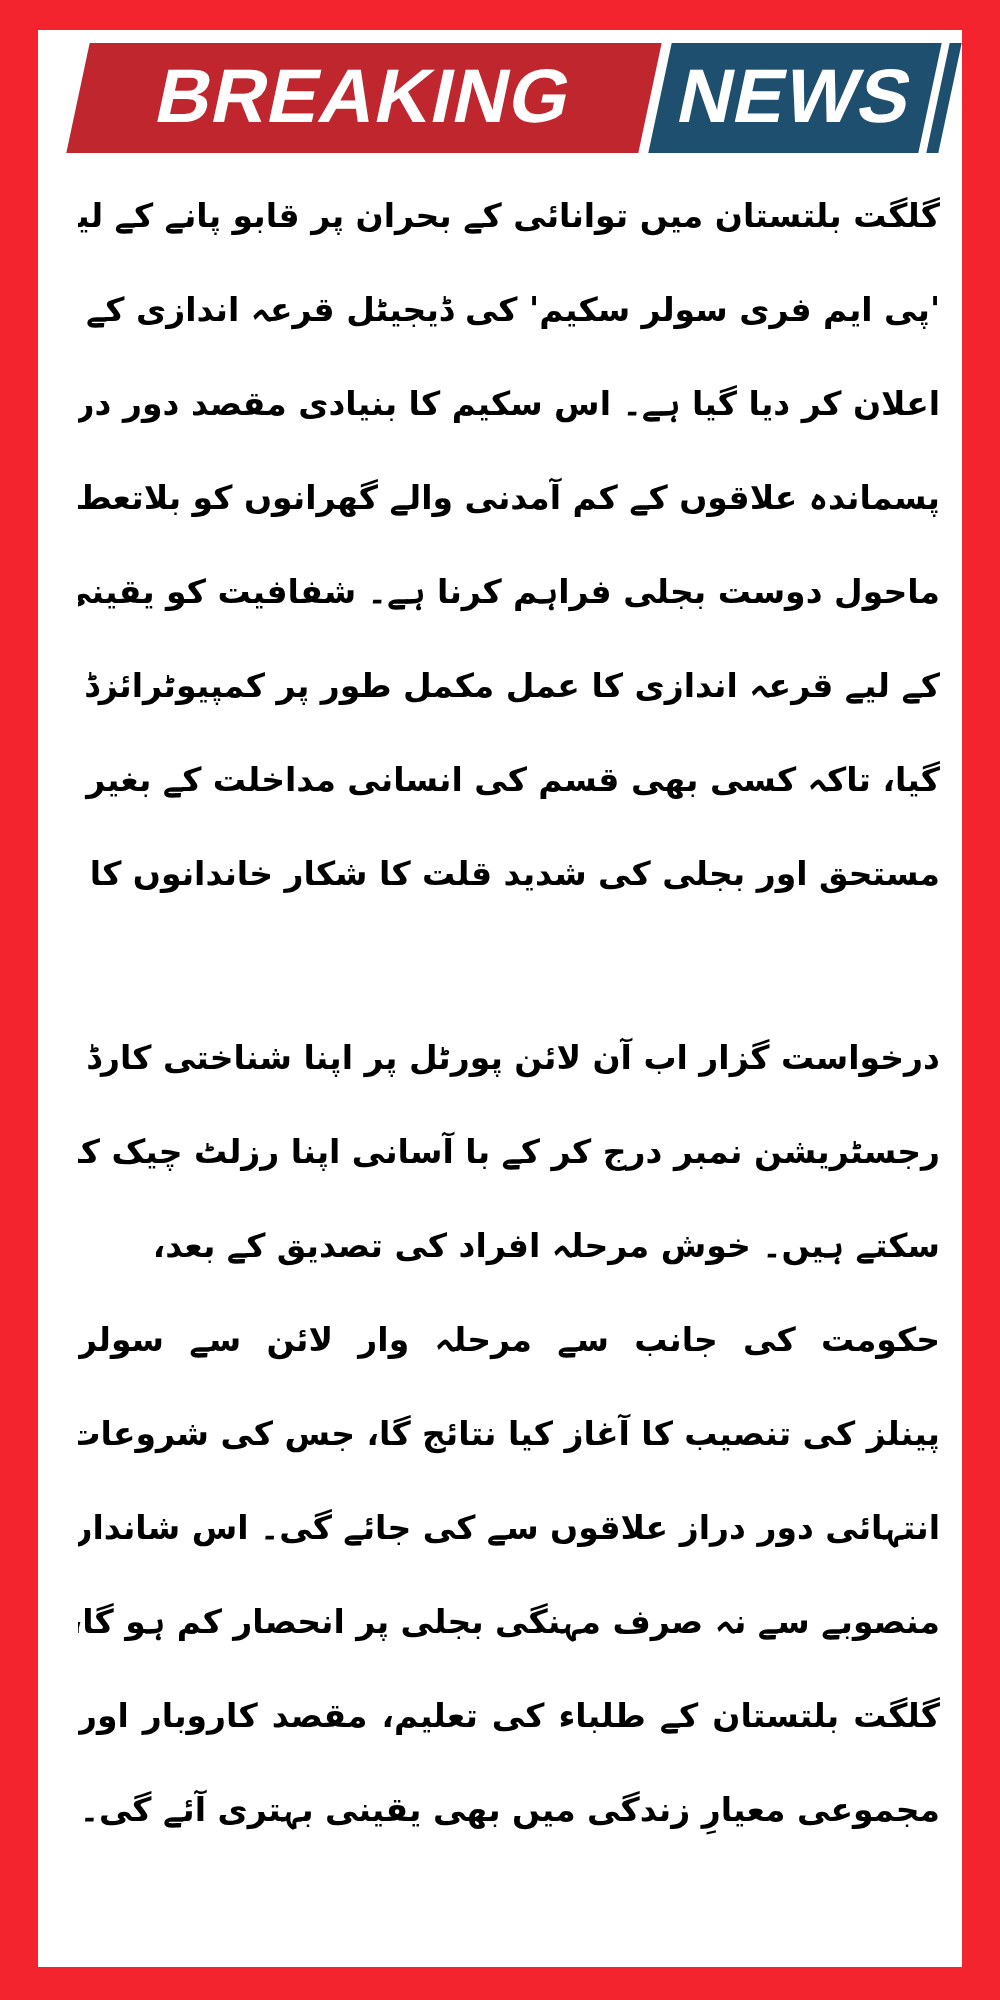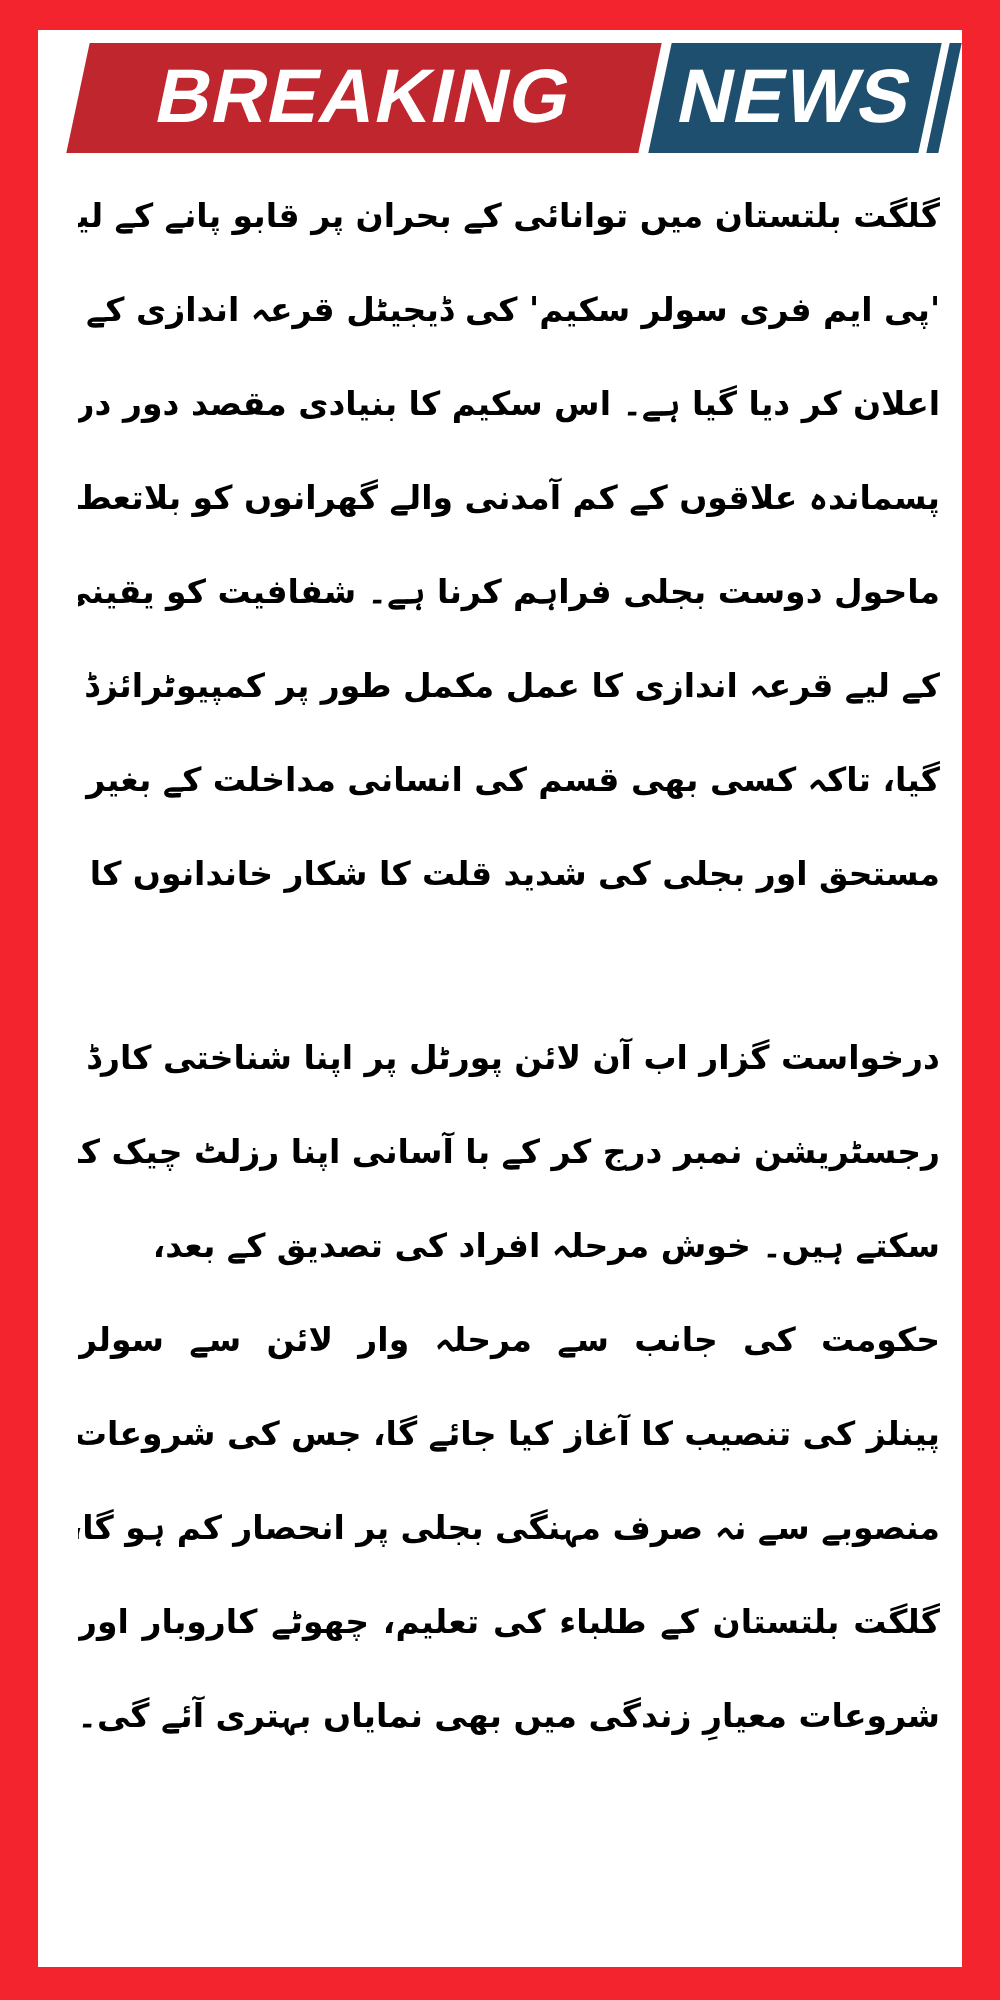--- a/index.html
+++ b/index.html
@@ -89,20 +89,21 @@
       <div class="line">کے لیے قرعہ اندازی کا عمل مکمل طور پر کمپیوٹرائزڈ رکھا</div>
       <div class="line">گیا، تاکہ کسی بھی قسم کی انسانی مداخلت کے بغیر صرف</div>
       <div class="line">مستحق اور بجلی کی شدید قلت کا شکار خاندانوں کا میرٹ پر</div>
     </div>
 
     <div class="para para-2">
       <div class="line">درخواست گزار اب آن لائن پورٹل پر اپنا شناختی کارڈ یا</div>
       <div class="line">رجسٹریشن نمبر درج کر کے با آسانی اپنا رزلٹ چیک کر</div>
       <div class="line short">سکتے ہیں۔ خوش مرحلہ افراد کی تصدیق کے بعد،</div>
       <div class="line">حکومت کی جانب سے مرحلہ وار لائن سے سولر</div>
-      <div class="line">پینلز کی تنصیب کا آغاز کیا جائے گا، جس کی شروعات</div>
+      <div class="line">پینلز کی تنصیب کا آغاز کیا نتائج گا، جس کی شروعات</div>
+      <div class="line">انتہائی دور دراز علاقوں سے کی جائے گی۔ اس شاندار</div>
       <div class="line">منصوبے سے نہ صرف مہنگی بجلی پر انحصار کم ہو گا، بلکہ</div>
-      <div class="line">گلگت بلتستان کے طلباء کی تعلیم، چھوٹے کاروبار اور</div>
-      <div class="line short">شروعات معیارِ زندگی میں بھی نمایاں بہتری آئے گی۔</div>
+      <div class="line">گلگت بلتستان کے طلباء کی تعلیم، مقصد کاروبار اور</div>
+      <div class="line short">مجموعی معیارِ زندگی میں بھی یقینی بہتری آئے گی۔</div>
     </div>
   </div>
 
 </div>
 
 </body></html>

